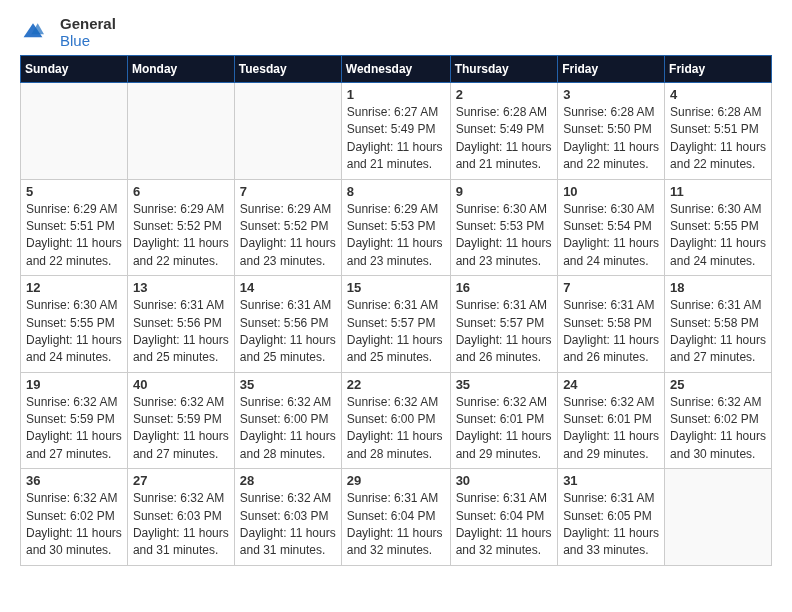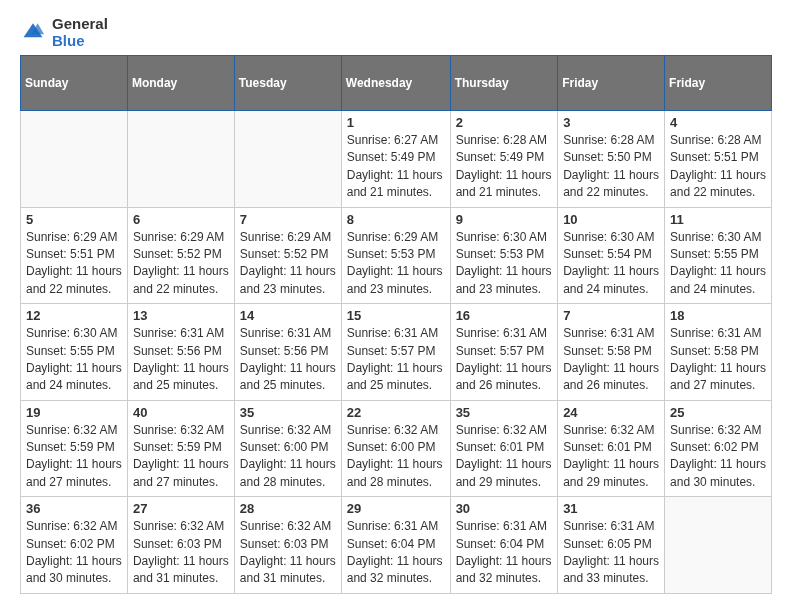--- a/index.html
+++ b/index.html
@@ -15,21 +15,21 @@
     }
     .header-area {
       display: flex;
       align-items: flex-start;
       justify-content: space-between;
       margin-bottom: 6px;
     }
     .logo {
       display: flex;
       align-items: center;
-      gap: 8px;
+      gap: 16px;
     }
     .logo-icon {
       width: 22px;
       height: 22px;
       margin-left: 2px;
     }
     .title-block {
       text-align: right;
     }
     .month-title {
@@ -43,23 +43,23 @@
       color: #333;
       font-weight: normal;
     }
     .calendar {
       width: 100%;
       border-collapse: collapse;
       border: 1px solid #ccc;
       font-size: 10.5px;
     }
     .calendar th {
-      background-color: #737373;
+      background-color: #0f172a;
       color: #fff;
-      padding: 20px 4px;
+      padding: 6px 4px;
       font-size: 12px;
       font-weight: bold;
       text-align: left;
       border: 1px solid #2261aa;
     }
     .calendar td {
       vertical-align: top;
       padding: 4px 5px 5px 5px;
       border: 1px solid #ccc;
       width: 113px;
@@ -92,21 +92,21 @@
   <div class="header-area">
     <div class="logo">
       <div>
         <svg class="logo-icon" viewBox="0 0 28 24" xmlns="http://www.w3.org/2000/svg">
           <polygon points="14,2 26,20 2,20" fill="#2e75c9"></polygon>
           <polygon points="20,2 28,16 12,16" fill="#1a6bbf" opacity="0.7"></polygon>
         </svg>
       </div>
       <div>
         <div style="font-size:15px;font-weight:bold;color:#333;line-height:1.1;">General</div>
-        <div style="font-size:15px;font-weight:bold;color:#2e75c9;line-height:1.1;">Blue</div>
+        <div style="font-size:15px;font-weight:normal;color:#2e75c9;line-height:1.1;">Blue</div>
       </div>
     </div>
     <div class="title-block">
       <div class="month-title"></div>
       <div class="subtitle"></div>
     </div>
   </div>
 
   <table class="calendar">
     <thead>

